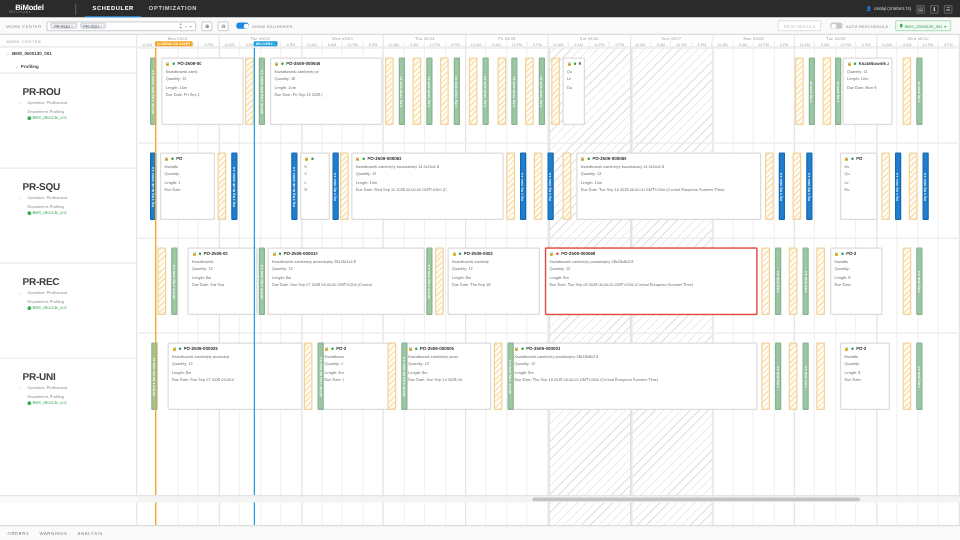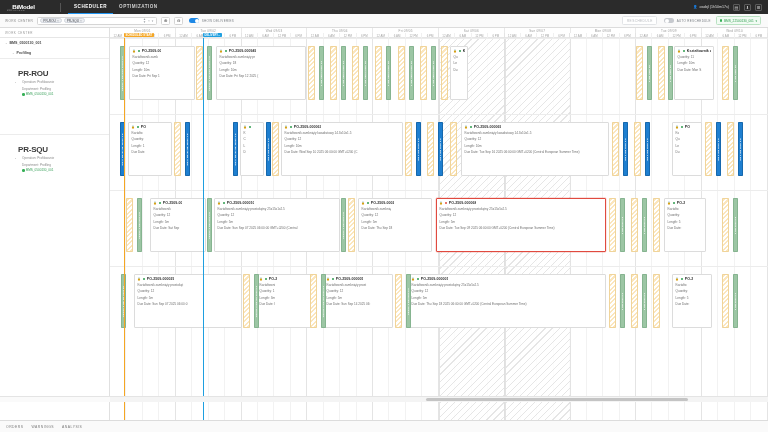--- a/index.html
+++ b/index.html
@@ -262,20 +262,38 @@
             <div class="rl-title">PR-ROU</div>
             <div class="rl-meta"><span class="bullet">•</span><span class="txt">Operation: Profilowanie</span></div>
             <div class="rl-meta"><span class="txt">Department: Profiling</span></div>
             <div class="rl-badge">
               <span class="dot"></span>
               <span class="txt">BMS_0500130_001</span>
             </div>
           </div>
           <div class="rowlabel" style="height: 76px;">
             <div class="rl-title">PR-SQU</div>
+            <div class="rl-meta"><span class="bullet">•</span><span class="txt">Operation: Profilowanie</span></div>
+            <div class="rl-meta"><span class="txt">Department: Profiling</span></div>
+            <div class="rl-badge">
+              <span class="dot"></span>
+              <span class="txt">BMS_0500130_001</span>
+            </div>
+          </div>
+          <div class="rowlabel" style="height: 76px;">
+            <div class="rl-title">PR-REC</div>
+            <div class="rl-meta"><span class="bullet">•</span><span class="txt">Operation: Profilowanie</span></div>
+            <div class="rl-meta"><span class="txt">Department: Profiling</span></div>
+            <div class="rl-badge">
+              <span class="dot"></span>
+              <span class="txt">BMS_0500130_001</span>
+            </div>
+          </div>
+          <div class="rowlabel" style="height: 76px;">
+            <div class="rl-title">PR-UNI</div>
             <div class="rl-meta"><span class="bullet">•</span><span class="txt">Operation: Profilowanie</span></div>
             <div class="rl-meta"><span class="txt">Department: Profiling</span></div>
             <div class="rl-badge">
               <span class="dot"></span>
               <span class="txt">BMS_0500130_001</span>
             </div>
           </div>
         </div>
     </div>
 

